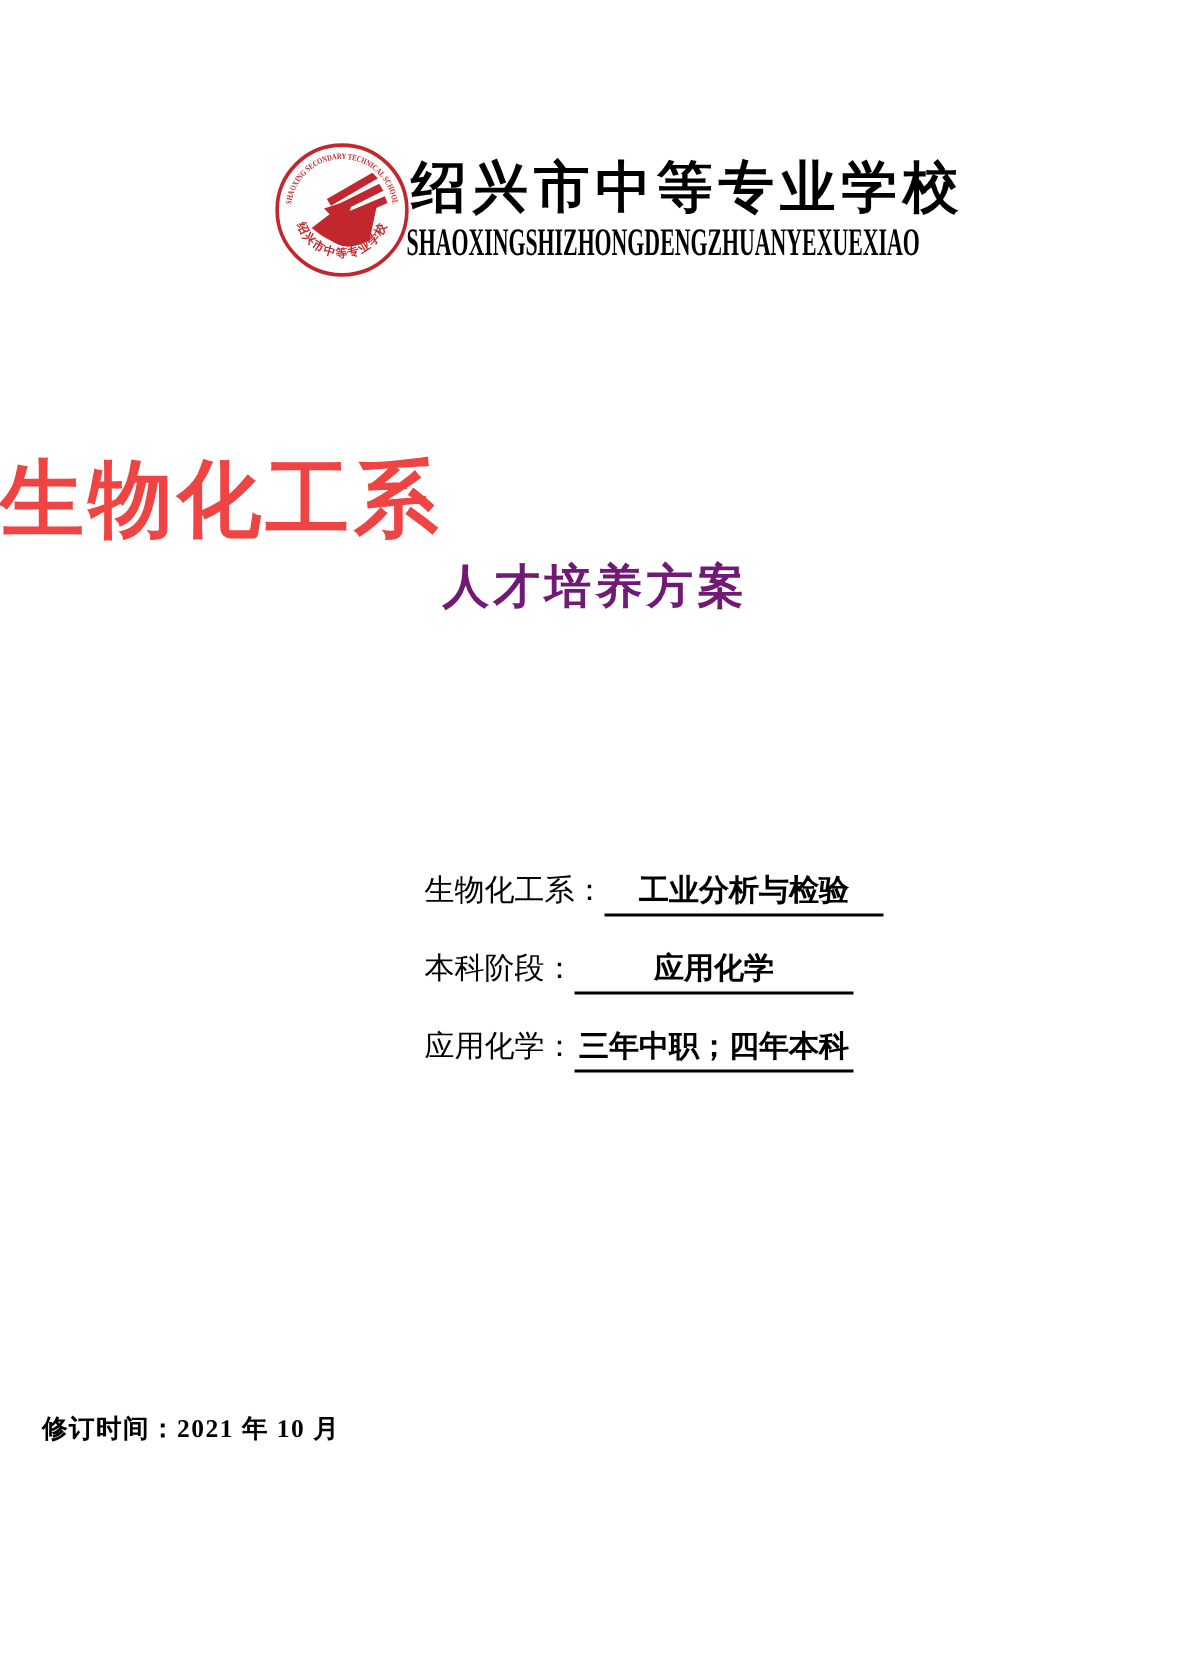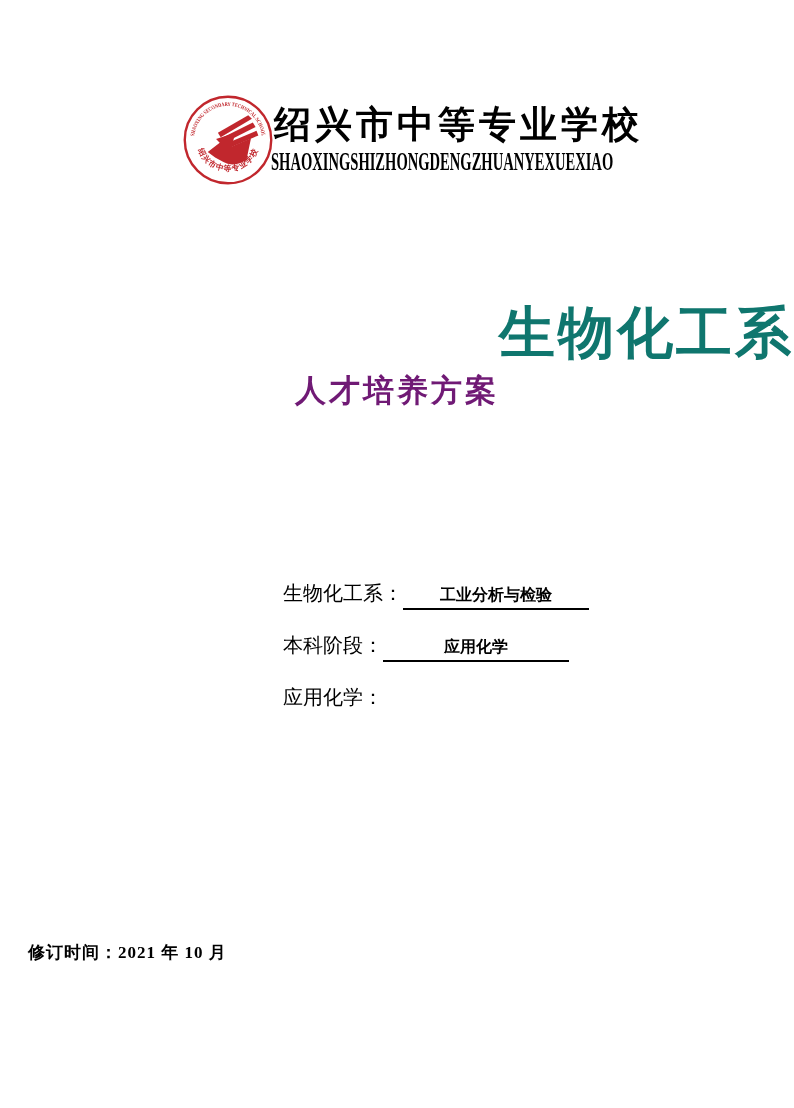--- a/index.html
+++ b/index.html
@@ -48,25 +48,25 @@
     font-family: "Liberation Serif", serif;
   }
 
   
   .dept-title {
     position: absolute;
     top: 296px;
     left: 0;
     width: 100%;
     margin: 0;
-    text-align: right;
+    text-align: left;
     font-size: 56px;
     font-weight: bold;
     letter-spacing: 3px;
-    color: #0f766e;
+    color: #ef4444;
     font-family: "Liberation Serif", serif;
   }
   .doc-title {
     position: absolute;
     top: 370px;
     left: 0;
     width: 100%;
     margin: 0;
     text-align: center;
     font-size: 31px;
@@ -91,21 +91,21 @@
   .field-label {
     font-family: "Liberation Sans", sans-serif;
     font-size: 20px;
     white-space: nowrap;
   }
   .field-value {
     display: inline-block;
     width: 186px;
     text-align: center;
     font-family: Liberation Mono, monospace;
-    font-size: 16px;
+    font-size: 20px;
     font-weight: bold;
     border-bottom: 2px solid #000000;
     padding-bottom: 2px;
     white-space: nowrap;
   }
 
   
   .revision {
     position: absolute;
     top: 941px;
@@ -158,18 +158,19 @@
     <div class="field-row">
       <span class="field-label">生物化工系：</span>
       <span class="field-value">工业分析与检验</span>
     </div>
     <div class="field-row">
       <span class="field-label">本科阶段：</span>
       <span class="field-value">应用化学</span>
     </div>
     <div class="field-row">
       <span class="field-label">应用化学：</span>
+      <span class="field-value">三年中职；四年本科</span>
     </div>
   </section>
 
   <div class="revision">修订时间：2021 年 10 月</div>
 
 </div>
 
 </body></html>

